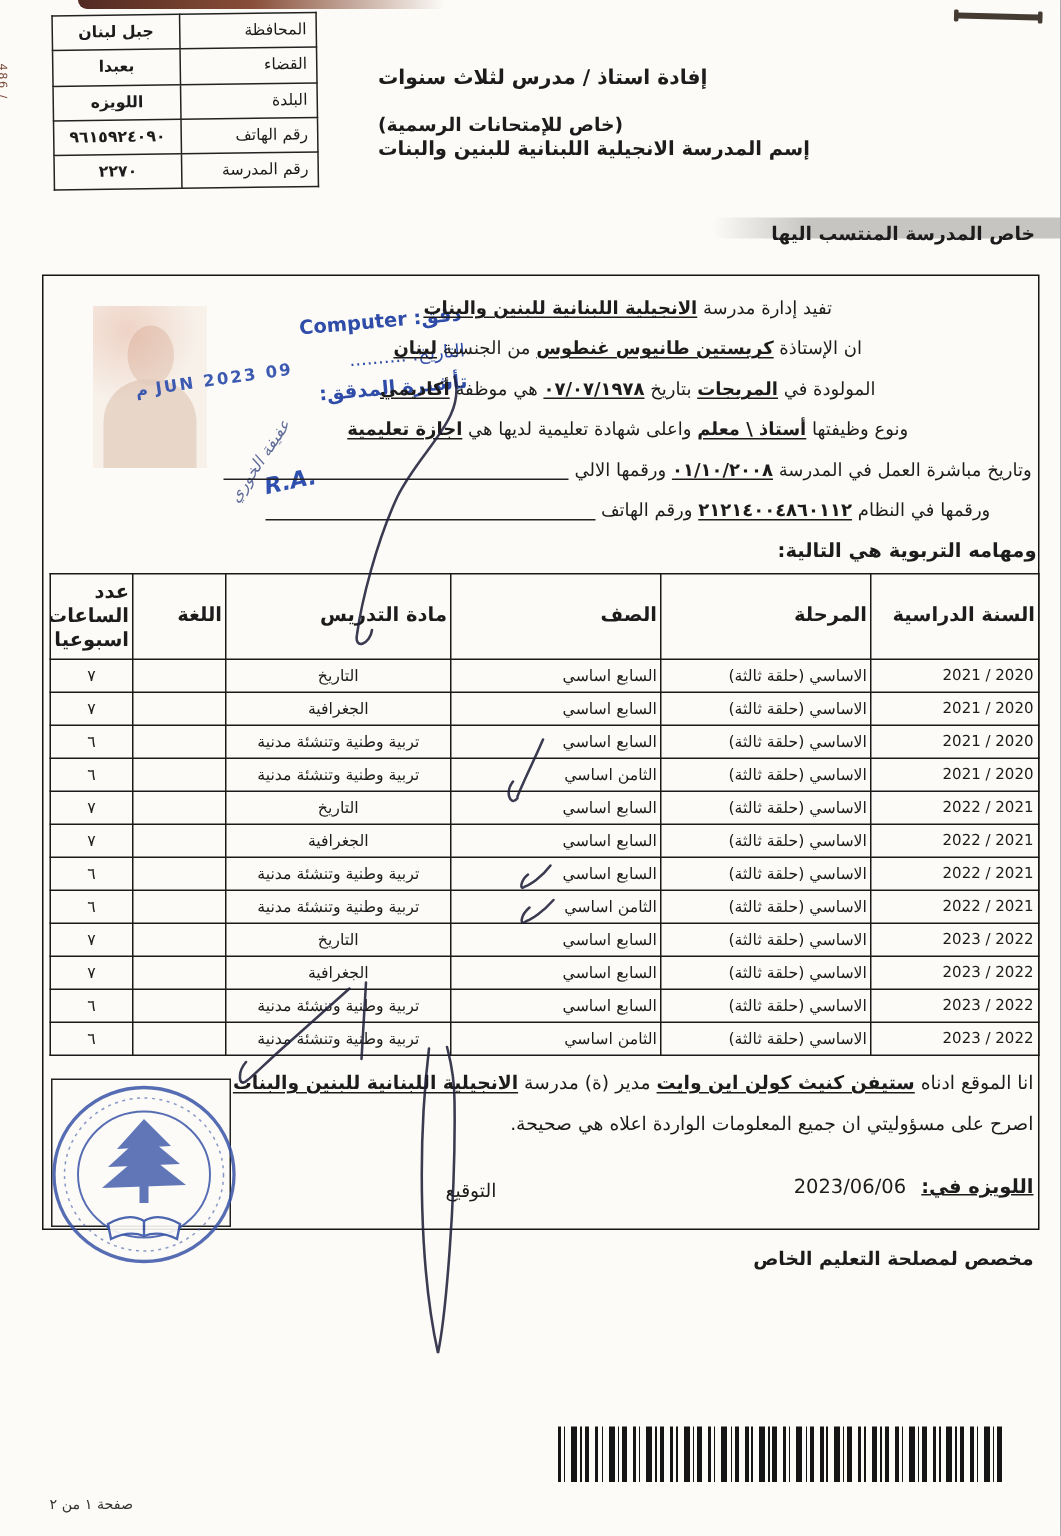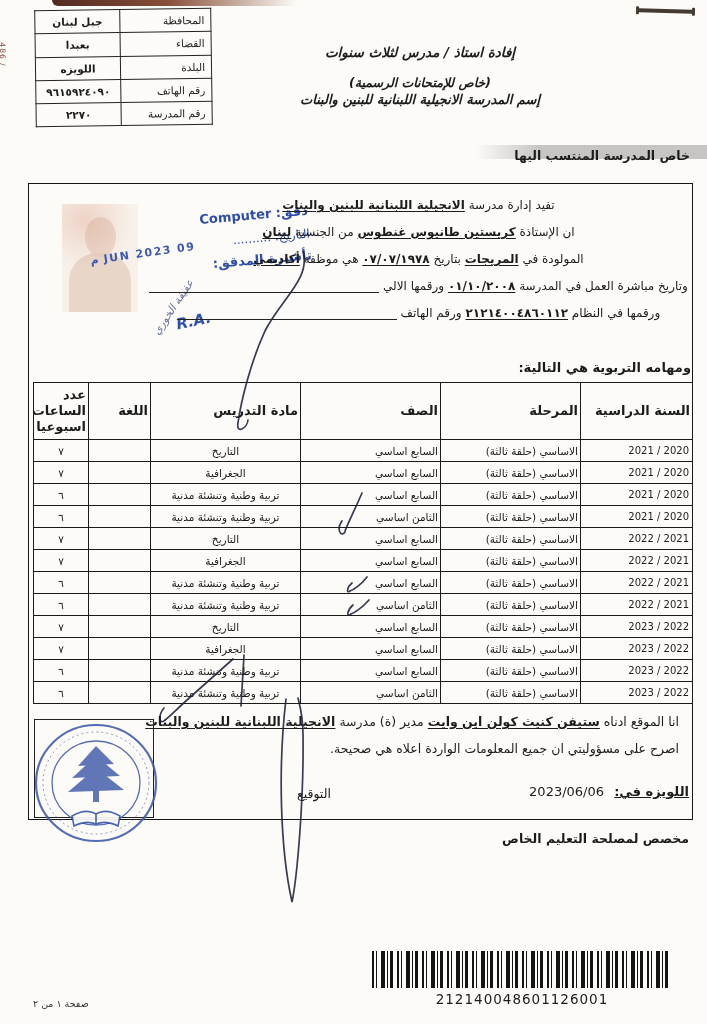--- a/index.html
+++ b/index.html
@@ -20,21 +20,21 @@
   .corner-mark::before{left:-1px}.corner-mark::after{right:-1px}
   .side-note{left:-10px;top:50px;transform:rotate(90deg);font-size:7.5px;color:#7a4a3a;letter-spacing:1px;}
 
   
   .info-table{left:35px;top:9px;width:177px;border-collapse:collapse;direction:rtl;transform:rotate(-.8deg);}
   .info-table td{border:1.5px solid #222;height:22.3px;font-size:10.5px;padding:0 4px;}
   .info-table td.lbl{width:80px;text-align:right;padding-right:6px;}
   .info-table td.val{text-align:center;font-weight:700;}
 
   
-  .titles{left:252px;top:44px;width:336px;text-align:center;direction:rtl;font-weight:700;font-style:italic;}
+  .titles{left:252px;top:44px;width:336px;text-align:left;direction:rtl;font-weight:700;}
   .titles .t1{font-size:13.5px;margin-bottom:15px;}
   .titles .t2{font-size:12.5px;margin-bottom:2px;}
   .titles .t3{font-size:13px;}
 
   
   .section-label{right:0;top:145px;width:232px;height:14px;box-sizing:border-box;
     background:linear-gradient(270deg,#c7c5c1 72%,rgba(199,197,193,0));
     direction:rtl;text-align:right;padding:3px 17px 0 0;font-weight:700;font-size:12.5px;}
 
   .main-box{left:28px;top:183px;width:665px;height:637px;border:1.6px solid #151515;box-sizing:border-box;}
@@ -67,21 +67,21 @@
   .main-table{left:33px;top:382px;width:659px;border-collapse:collapse;direction:rtl;table-layout:fixed;}
   .main-table th,.main-table td{border:1.4px solid #1a1a1a;overflow:hidden;}
   .main-table th{font-size:13px;font-weight:700;height:52px;padding:2px;text-align:right;line-height:1.25;}
   .main-table td{height:21px;font-size:10.5px;padding:0 3px;white-space:nowrap;}
   td.col-year{font-size:10px;text-align:right;}
   td.col-stage,td.col-grade{text-align:right;padding-right:2px;}
   td.col-subject{text-align:center;}
   td.col-hours{text-align:center;}
 
   
-  .declaration{right:28px;top:708px;width:545px;direction:rtl;font-size:12.5px;line-height:27px;}
+  .declaration{right:18px;top:708px;width:545px;direction:rtl;font-size:12.5px;line-height:27px;}
   .place-date{right:18px;top:784px;direction:rtl;font-size:13px;}
   .place-date .lbl{font-weight:700;text-decoration:underline;margin-left:6px;}
   .sign-label{left:297px;top:786px;font-size:12.5px;direction:rtl;}
 
   
   .stamp-box{left:34px;top:719px;width:120px;height:99px;border:1.5px solid #222;box-sizing:border-box;}
   .seal{left:28px;top:720px;}
 
   
   .footer-note{right:18px;top:831px;font-weight:700;font-size:12.5px;direction:rtl;}
@@ -162,20 +162,21 @@
     <span>09 JUN 2023</span>
     <span>م</span>
   </div>
   <div class="abs initials">R.A.</div>
   <div class="abs handwriting">عفيفة الخوري</div>
 
   <div class="abs body-text">
     <div class="line"><span>تفيد إدارة مدرسة </span><span class="u">الانجيلية اللبنانية للبنين والبنات</span></div>
     <div class="line"><span>ان الإستاذة </span><span class="u">كريستين طانيوس غنطوس</span><span> من الجنسية </span><span class="u">لبنان</span></div>
     <div class="line"><span>المولودة في </span><span class="u">المريجات</span><span> بتاريخ </span><span class="u">٠٧/٠٧/١٩٧٨</span><span> هي موظفة </span><span class="u">أكاديمي</span></div>
+    <div class="line"><span>ونوع وظيفتها </span><span class="u">أستاذ \ معلم</span><span> واعلى شهادة تعليمية لديها هي </span><span class="u">اجازة تعليمية</span></div>
     <div class="line"><span>وتاريخ مباشرة العمل في المدرسة </span><span class="u">٠١/١٠/٢٠٠٨</span><span> ورقمها الالي </span><span class="blank" style="width: 230px;"></span></div>
     <div class="line"><span>ورقمها في النظام </span><span class="u">٢١٢١٤٠٠٤٨٦٠١١٢</span><span> ورقم الهاتف </span><span class="blank" style="width: 220px;"></span></div>
   </div>
 
   <div class="abs duties">ومهامه التربوية هي التالية:</div>
 
   <table class="abs main-table">
     <colgroup>
       <col style="width:112px">
         <col style="width:140px">
@@ -319,21 +320,20 @@
     </g>
     <g stroke="#3a55a8" stroke-width="1.6" fill="#fcfbf7" opacity="0.9">
       <path d="M44 96 Q58 88 68 94 Q78 88 92 96 L90 106 Q78 100 68 104 Q58 100 46 106 Z"></path>
       <line x1="68" y1="94" x2="68" y2="104"></line>
     </g>
   </svg>
 
   <div class="abs footer-note">مخصص لمصلحة التعليم الخاص</div>
 
   <div class="abs barcode"></div>
-  <div class="abs barcode-number">212140048601126001</div>
   <div class="abs page-num">صفحة ١ من ٢</div>
 
   <svg class="abs pen-overlay" width="707" height="1024" viewBox="0 0 707 1024">
     <g stroke="#20203a" fill="none" stroke-width="1.7" stroke-linecap="round" opacity="0.88">
       <path d="M303 251 C311 279 281 299 265 331 C251 361 241 401 238 423 C236 434 247 429 248 420"></path>
       <path d="M362 493 C356 507 348 523 345 531 M345 532 C341 538 336 529 342 521"></path>
       <path d="M367 577 C361 585 353 590 350 591 M350 591 C346 594 347 587 352 583"></path>
       <path d="M369 600 C362 608 354 613 351 614 M351 614 C346 618 347 610 353 605"></path>
       <path d="M233 659 C215 675 197 691 187 700 C177 709 169 717 165 720 M165 720 C159 726 158 715 164 708"></path>
       <path d="M244 655 L241 706"></path>

